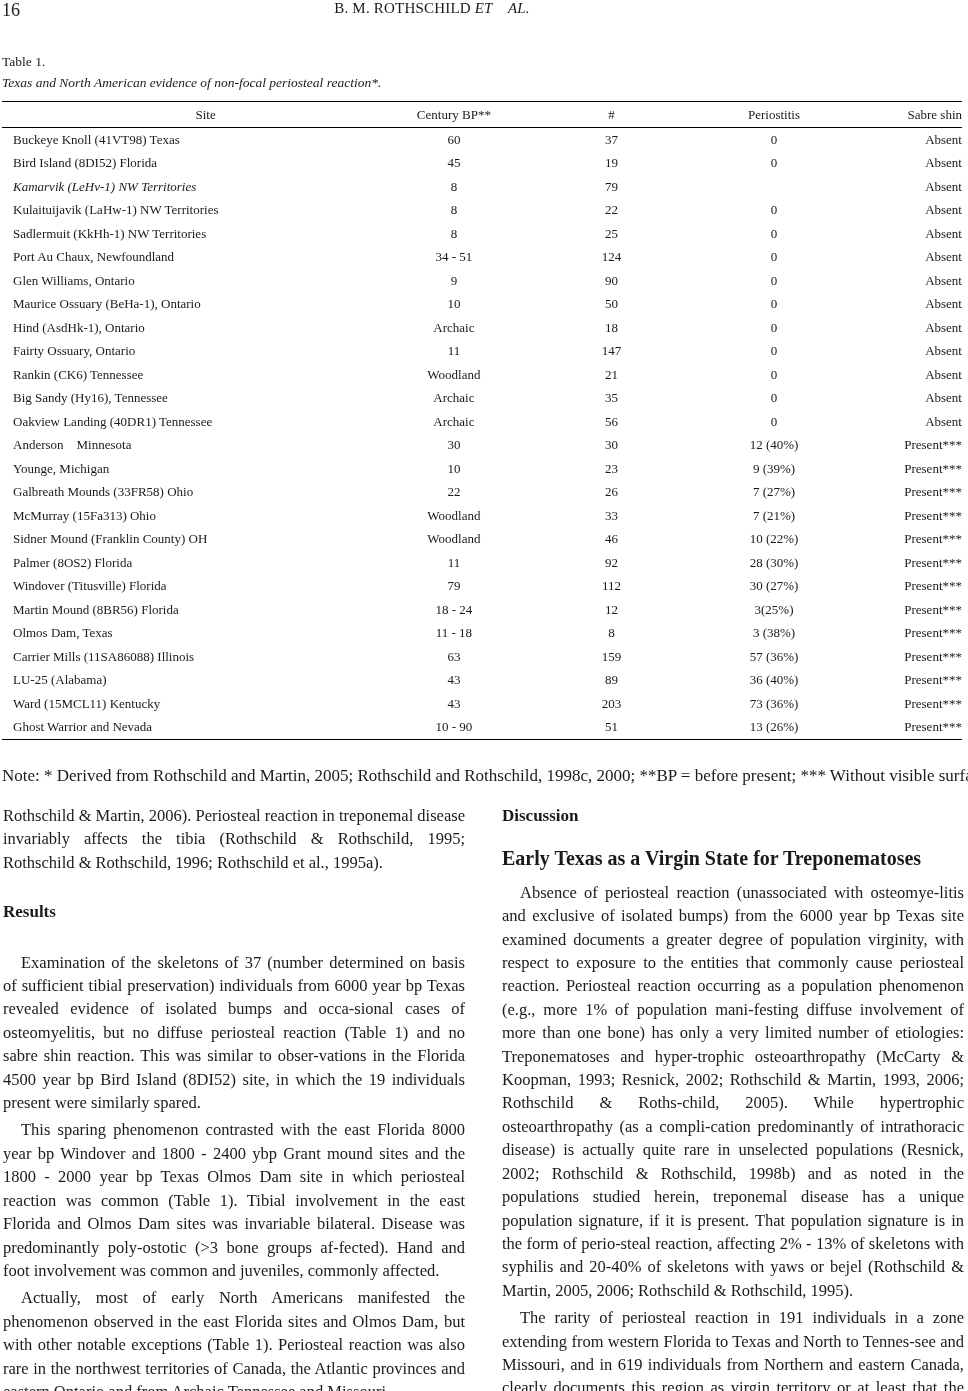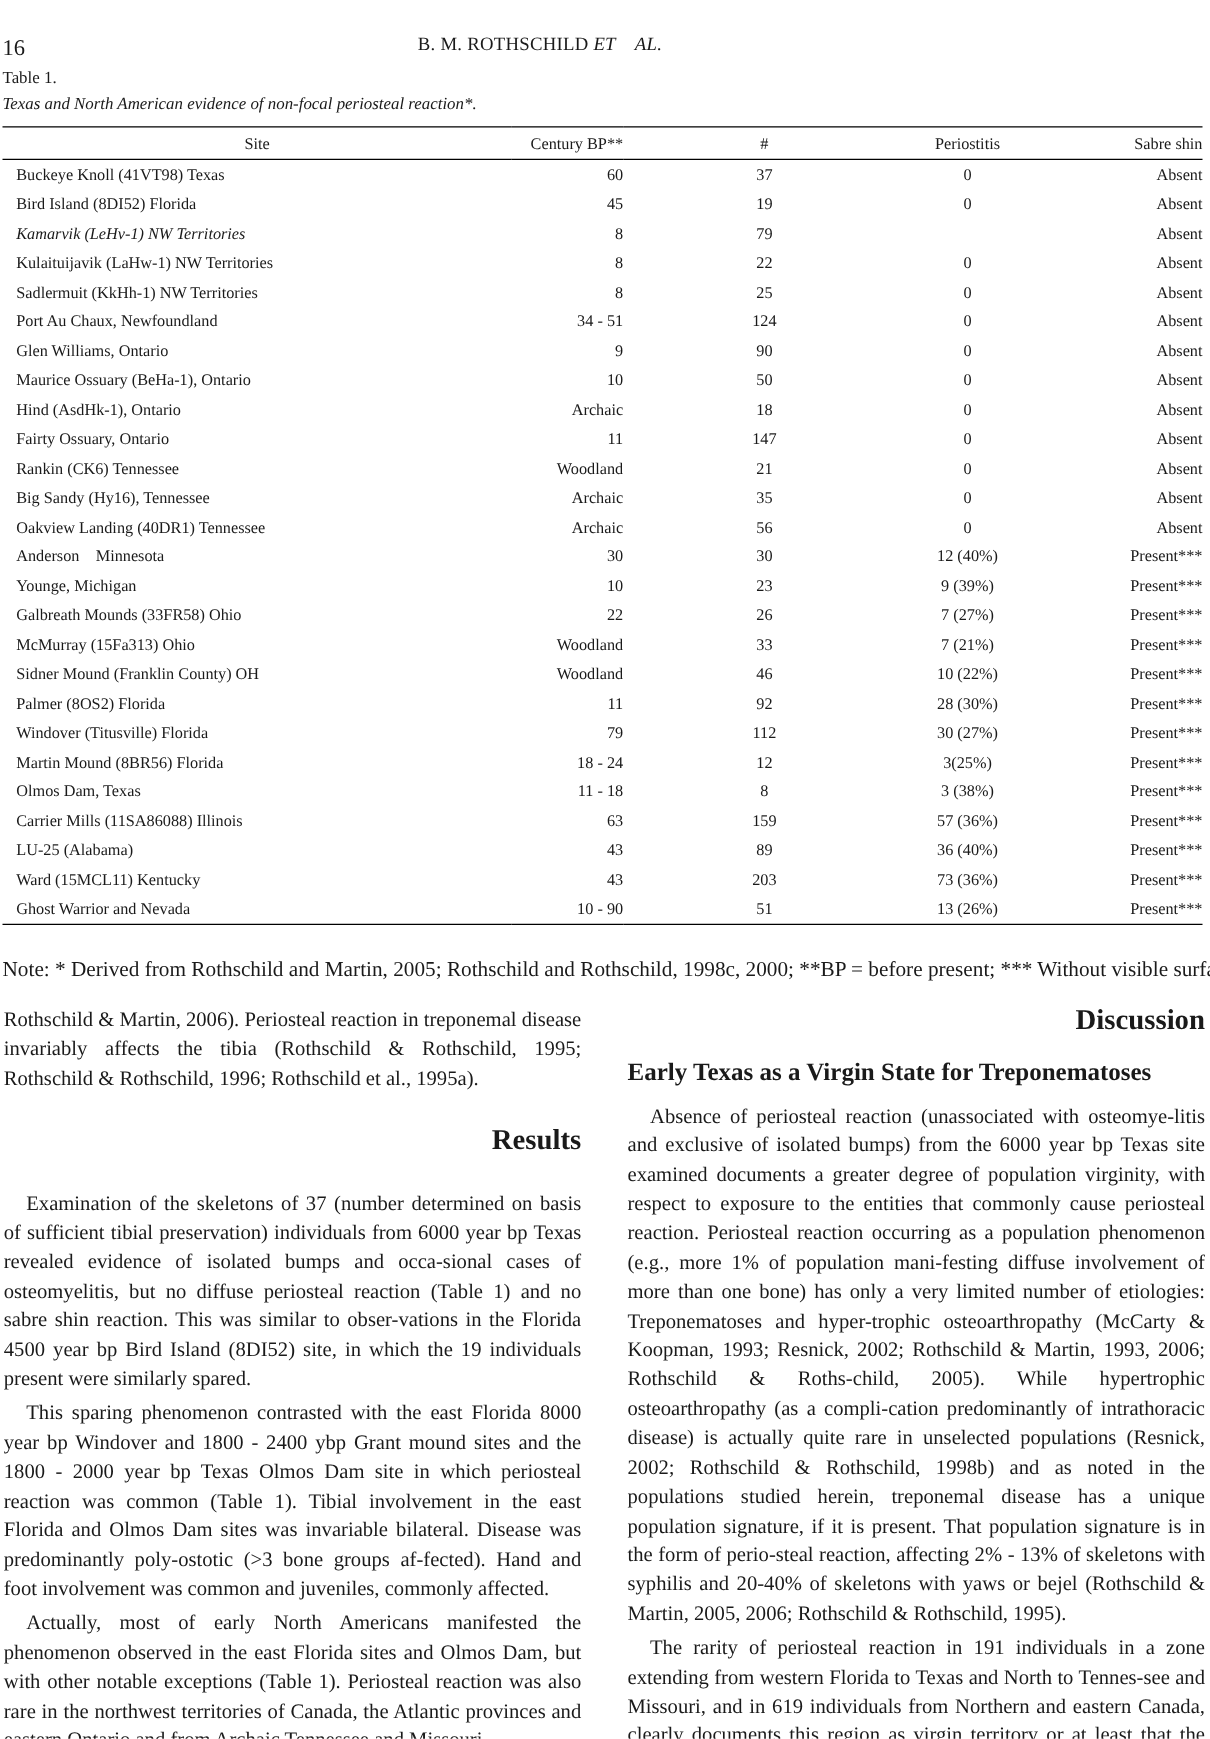--- a/index.html
+++ b/index.html
@@ -1,54 +1,54 @@
 <!DOCTYPE html>
 <html><head>
 <meta charset="utf-8">
 <style>
   html, body { margin: 0; padding: 0; background: #ffffff; }
   body {
     width: 968px; height: 1391px; position: relative; overflow: hidden;
     font-family: "Liberation Serif", "DejaVu Serif", serif; color: #1a1a1a;
   }
-  .running-head { position: absolute; top: 0; left: 0; width: 968px; height: 22px; margin-top: 28px; }
+  .running-head { position: absolute; top: 0; left: 0; width: 968px; height: 22px; }
   .page-num { position: absolute; left: 2px; top: 0; font-size: 18px; }
   .running-title { position: absolute; left: 0; width: 864px; top: 0; text-align: center; font-size: 15px; letter-spacing: 0.2px; }
   .running-title i { font-style: italic; }
 
   .table-caption { position: absolute; left: 2px; top: 51px; font-size: 13.5px; line-height: 21px; }
   .table-caption .italic { font-style: italic; }
 
   table.data-table {
     position: absolute; left: 2px; top: 101px; width: 960px;
     border-collapse: collapse; font-size: 13px;
   }
   table.data-table thead th {
     font-weight: normal; height: 25px; padding: 0;
     border-top: 1.5px solid #000; border-bottom: 1.5px solid #000;
   }
   table.data-table tbody td { height: 23.5px; padding: 0; }
   table.data-table tbody tr:last-child td { border-bottom: 1.5px solid #000; }
   .c-site { text-align: left; width: 400px; }
   .c-site-cell { padding-left: 11px !important; }
-  .c-century { text-align: right; width: 90px; }
+  .c-century { text-align: center; width: 90px; }
   .c-num { text-align: center; width: 230px; }
   .c-perio { text-align: center; width: 100px; }
   .c-sabre { text-align: right; width: 140px; }
   th.c-site { text-align: center; }
 
   .table-note { position: absolute; left: 2px; top: 766px; font-size: 17px; white-space: nowrap; }
 
   .col { position: absolute; top: 804px; width: 462px; font-size: 16.5px; line-height: 23.4px; }
   .col-left { left: 3px; }
   .col-right { left: 502px; }
   .col p { margin: 0; text-align: justify; text-align-last: auto; }
   .col p.indent { text-indent: 18px; }
   .col p.last-line-left { text-align-last: left; }
-  .h-section { font-weight: bold; text-align: right; font-size: 23px; margin: 0; }
+  .h-section { font-weight: bold; text-align: left; font-size: 17px; margin: 0; }
   .h-sub { font-weight: bold; font-size: 20px; margin: 0; }
 </style>
 </head>
 <body>
 
 <div class="running-head">
   <span class="page-num">16</span>
   <div class="running-title">
     <span>B. M. ROTHSCHILD</span>
     <i style="white-space:pre;">ET    AL.</i>

